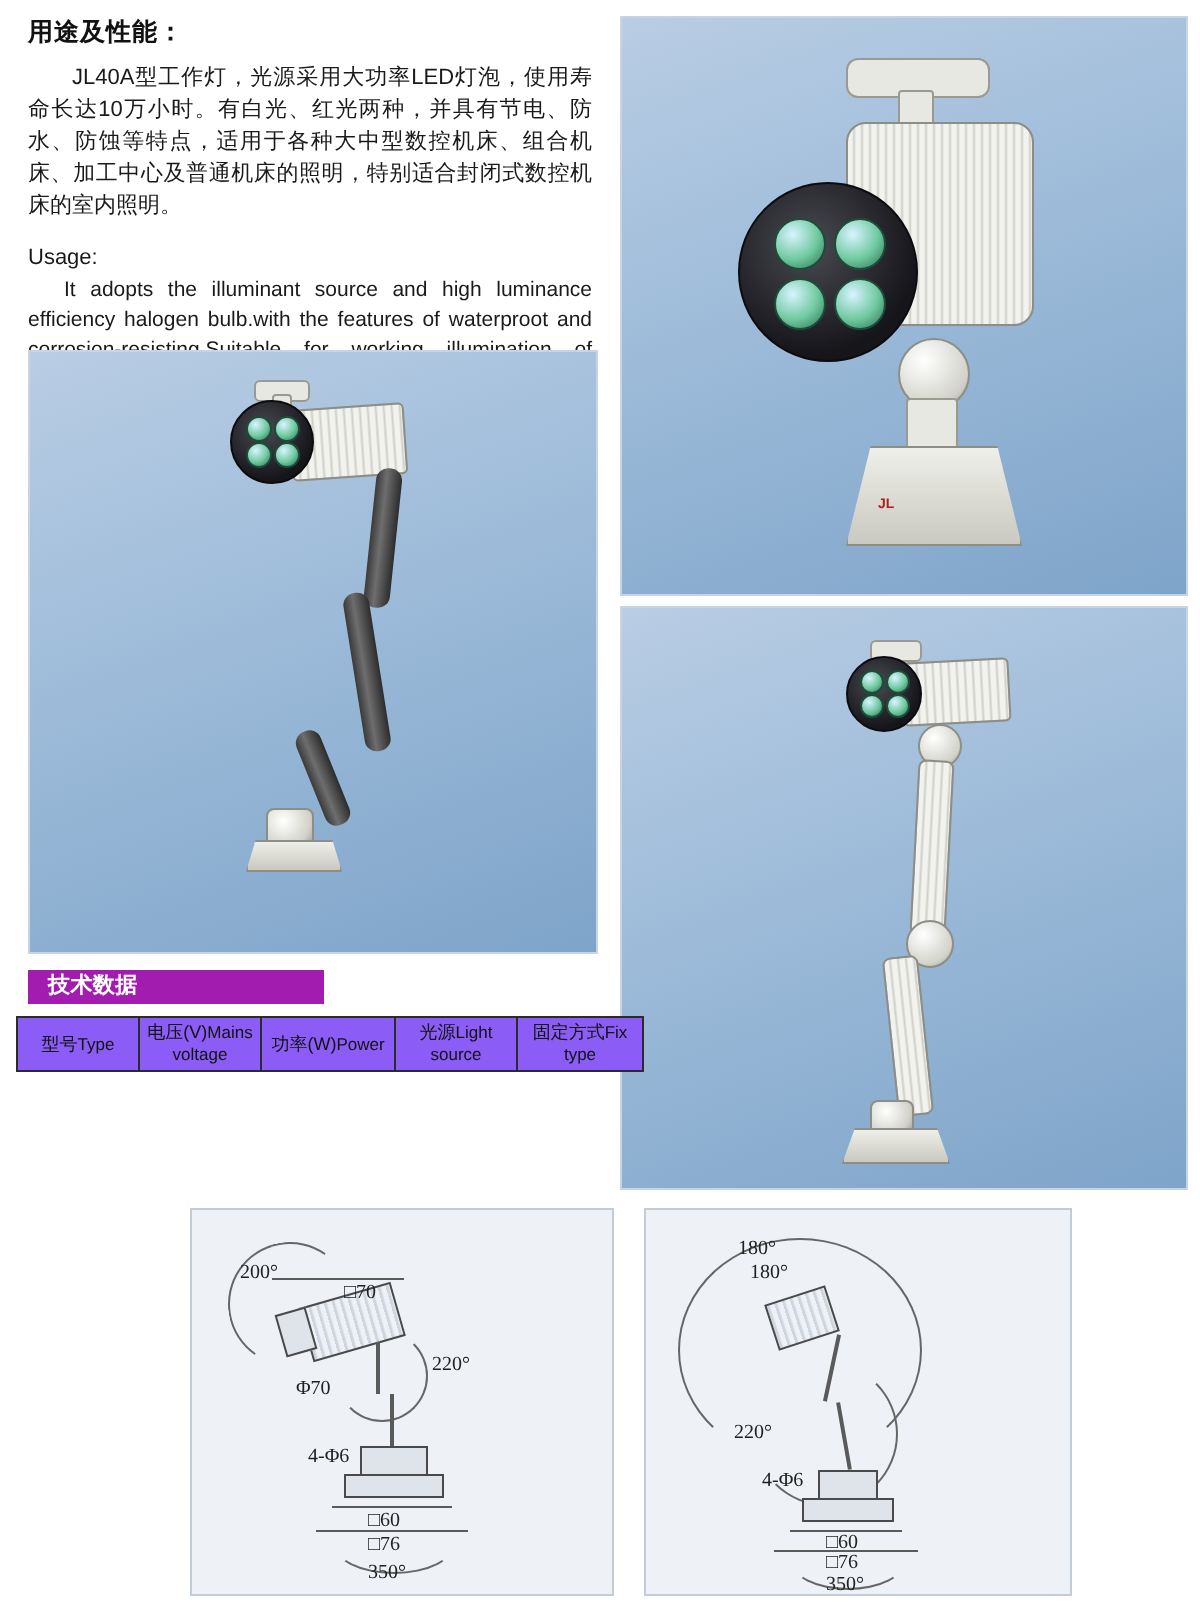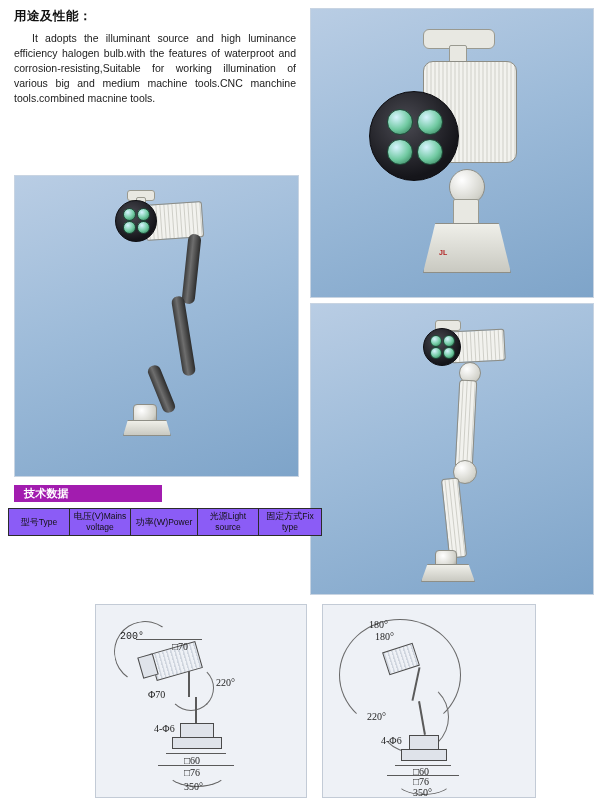--- a/index.html
+++ b/index.html
@@ -125,20 +125,22 @@
     position:absolute;font-size:7px;color:#b02020;font-weight:bold;
   }
 </style>
 </head>
 <body>
 
 <div class="page">
 
   <div class="text-col">
     <div class="sec-title">用途及性能：</div>
+    <p class="cn-body"><span class="indent"></span><span>JL40A型工作灯，光源采用大功率LED灯泡，使用寿命长达10万小时。有白光、红光两种，并具有节电、防水、防蚀等特点，适用于各种大中型数控机床、组合机床、加工中心及普通机床的照明，特别适合封闭式数控机床的室内照明。</span></p>
+    <div class="usage-label">Usage:</div>
     <p class="en-body"><span class="indent"></span><span>It adopts the illuminant source and high luminance efficiency halogen bulb.with the features of waterproot and corrosion-resisting,Suitable for working illumination of various big and medium machine tools.CNC manchine tools.combined macnine tools.</span></p>
   </div>
 
   <div class="photo" id="photo-left">
 
     <div class="mount" style="left:112px;top:14px;width:26px;height:9px;border-radius:3px;"></div>
     <div class="mount" style="left:121px;top:21px;width:8px;height:8px;"></div>
 
     <div class="lamp-body" style="left:130px;top:27px;width:56px;height:34px;transform:rotate(-4deg);"></div>
     <div class="lamp-head" style="left:100px;top:24px;width:40px;height:40px;"></div>
@@ -213,21 +215,21 @@
         </th>
       </tr>
     </thead>
     <tbody>
     </tbody>
   </table>
 
   <div class="draw" id="drawing-left">
 
     <div class="arc" style="left:18px;top:16px;width:60px;height:60px;border-color:#666 transparent transparent #666;transform:rotate(-10deg);"></div>
-    <div class="dim-txt" style="left:24px;top:26px;font-family:Liberation Mono, monospace;">200°</div>
+    <div class="dim-txt" style="left:24px;top:26px;">200°</div>
 
     <div class="dhatch" style="left:56px;top:42px;width:46px;height:26px;transform:rotate(-16deg);"></div>
     <div class="dpart" style="left:44px;top:50px;width:14px;height:20px;transform:rotate(-16deg);"></div>
     <div class="dim-txt" style="left:76px;top:36px;">□70</div>
 
     <div class="dl" style="left:40px;top:34px;width:66px;height:1px;"></div>
 
     <div class="dl" style="left:92px;top:66px;width:2px;height:26px;"></div>
     <div class="arc" style="left:72px;top:60px;width:44px;height:44px;border-color:transparent #666 #666 transparent;"></div>
     <div class="dim-txt" style="left:120px;top:72px;">220°</div>

